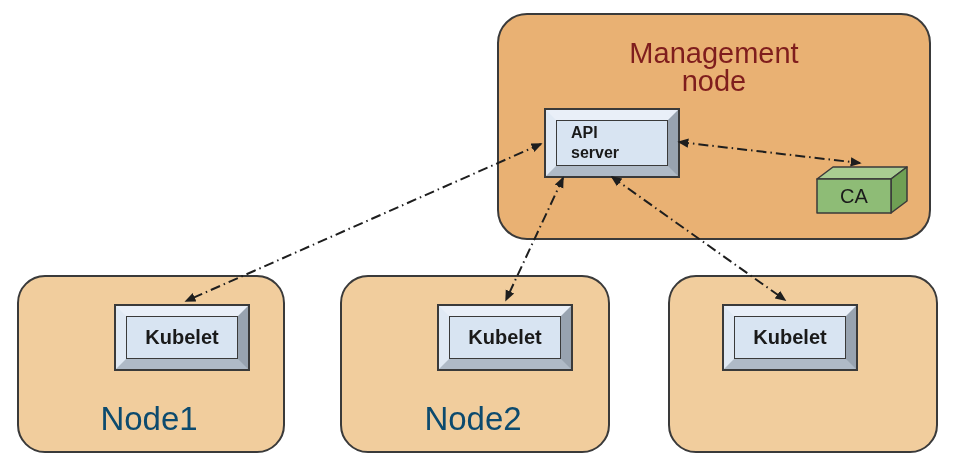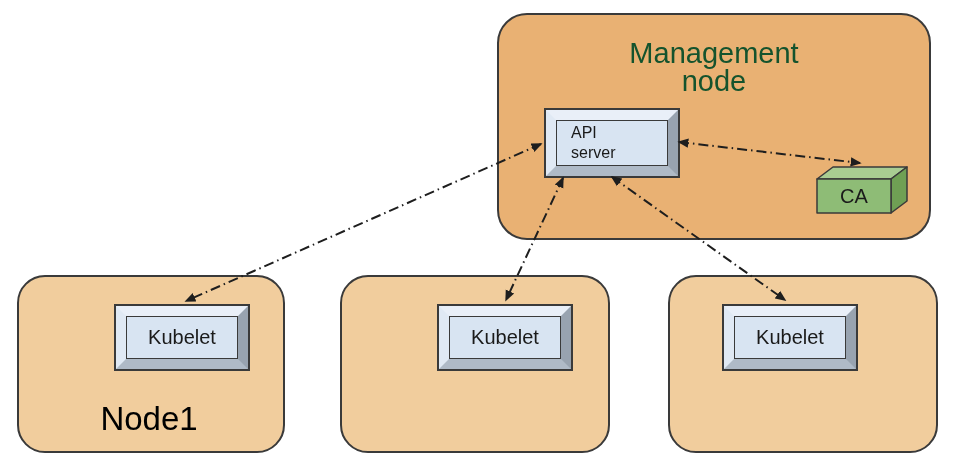--- a/index.html
+++ b/index.html
@@ -36,37 +36,38 @@
   #node2 { left: 340px; width: 270px; }
   #node3 { left: 668px; width: 270px; }
 
   .mgmt-title {
     position: absolute;
     left: 0; right: 0; top: 24px;
     text-align: center;
     font-size: 29px;
     line-height: 28px;
     white-space: pre-line;
-    color: #14532d;
+    color: #7f1d1d;
   }
   .node-label {
     position: absolute;
     left: 0; right: 4px; top: 125px;
     text-align: center;
     font-size: 33px;
     line-height: 34px;
-    color: #000000;
+    color: #0c4a6e;
   }
 
   
   .box3d {
     position: absolute;
     box-sizing: border-box;
     border: 2px solid #3A3A3A;
     background: #D8E4F2;
+    font-weight: bold;
   }
   .bevel {
     width: 100%; height: 100%;
     box-sizing: border-box;
     border: 10px solid;
     border-color: #E9EFF8 #98A3B0 #AFBAC7 #E0E9F4;
   }
   .panel {
     width: 100%; height: 100%;
     box-sizing: border-box;
@@ -145,20 +146,21 @@
     </div>
     <div class="node-label">Node1</div>
   </div>
 
   <div class="node" id="node2">
     <div class="box3d kubelet">
       <div class="bevel">
         <div class="panel">Kubelet</div>
       </div>
     </div>
+    <div class="node-label">Node2</div>
   </div>
 
   <div class="node" id="node3">
     <div class="box3d kubelet">
       <div class="bevel">
         <div class="panel">Kubelet</div>
       </div>
     </div>
   </div>
 

